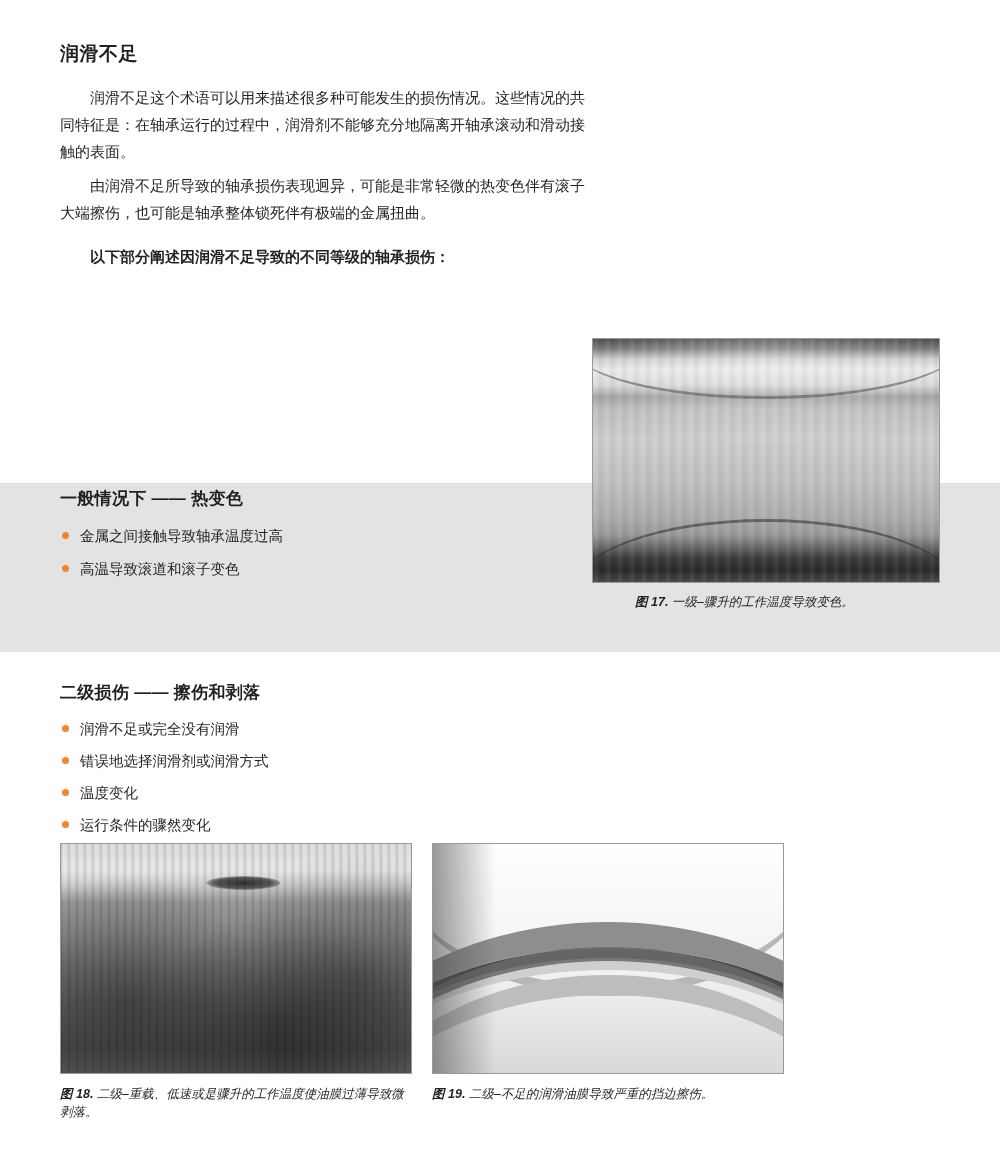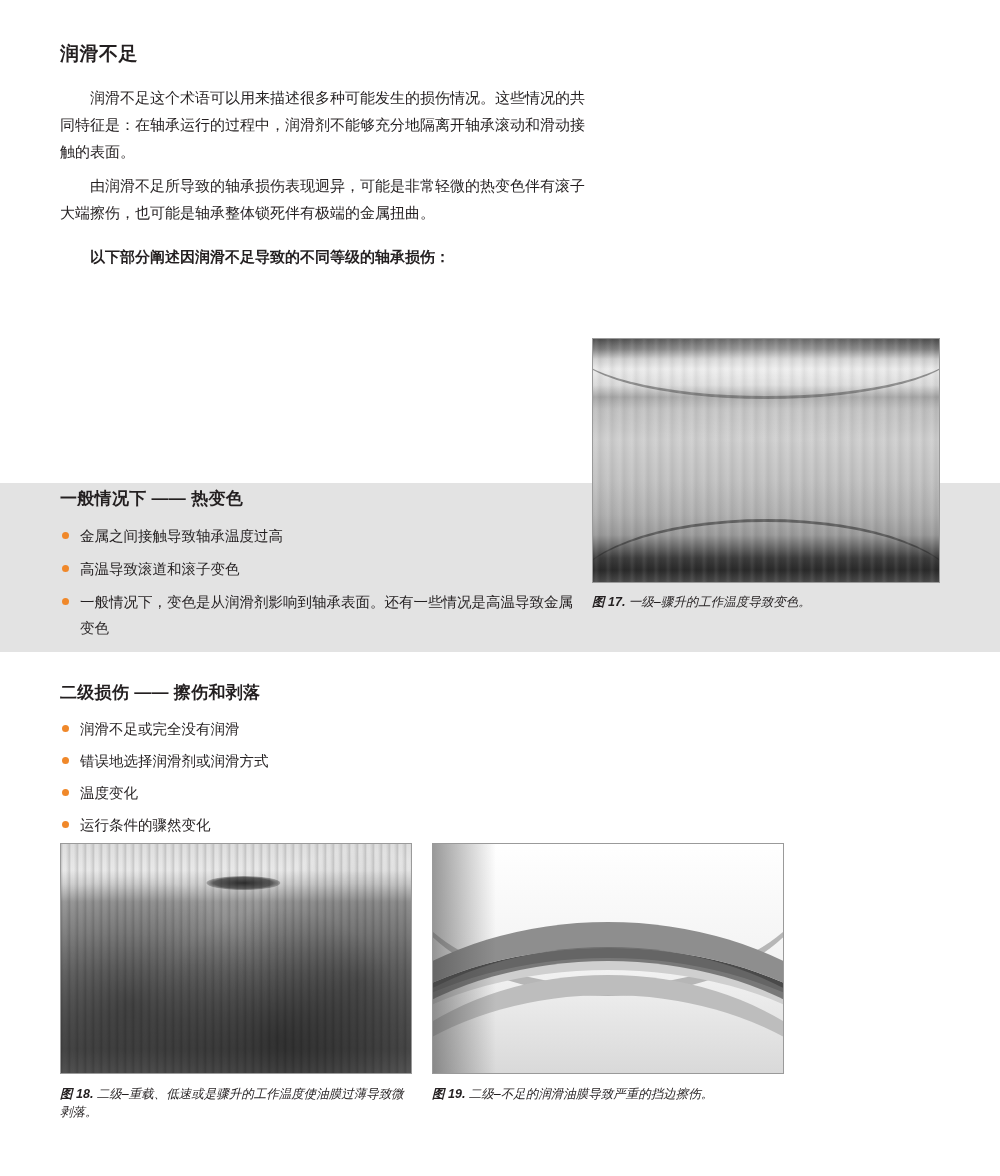--- a/index.html
+++ b/index.html
@@ -132,21 +132,21 @@
     color: #231f20;
     margin-top: 8px;
   }
   .fig .cap b {
     font-style: italic;
     font-weight: bold;
   }
 
   #fig17 { left: 592px; top: 338px; width: 348px; }
   #fig17 .frame { width: 346px; height: 243px; }
-  #fig17 .cap { margin-top: 10px; }
+  #fig17 .cap { margin-top: 10px; margin-left: 43px; }
 
   #fig18 { left: 60px; top: 843px; width: 352px; }
   #fig18 .frame { width: 350px; height: 229px; }
   #fig18 .cap { margin-top: 11px; width: 350px; }
 
   #fig19 { left: 432px; top: 843px; width: 360px; }
   #fig19 .frame { width: 350px; height: 229px; }
   #fig19 .cap { margin-top: 11px; width: 350px; }
 
   
@@ -292,21 +292,20 @@
       <p>润滑不足这个术语可以用来描述很多种可能发生的损伤情况。这些情况的共同特征是：在轴承运行的过程中，润滑剂不能够充分地隔离开轴承滚动和滑动接触的表面。</p>
       <p>由润滑不足所导致的轴承损伤表现迥异，可能是非常轻微的热变色伴有滚子大端擦伤，也可能是轴承整体锁死伴有极端的金属扭曲。</p>
       <p class="lead">以下部分阐述因润滑不足导致的不同等级的轴承损伤：</p>
     </div>
 
     <div class="sec1">
       <div class="sec-heading">一般情况下 —— 热变色</div>
       <ul class="bullets">
         <li>金属之间接触导致轴承温度过高</li>
         <li>高温导致滚道和滚子变色</li>
-        <li>一般情况下，变色是从润滑剂影响到轴承表面。还有一些情况是高温导致金属变色</li>
       </ul>
     </div>
 
     <div class="sec2">
       <div class="sec-heading">二级损伤 —— 擦伤和剥落</div>
       <ul class="bullets">
         <li>润滑不足或完全没有润滑</li>
         <li>错误地选择润滑剂或润滑方式</li>
         <li>温度变化</li>
         <li>运行条件的骤然变化</li>

